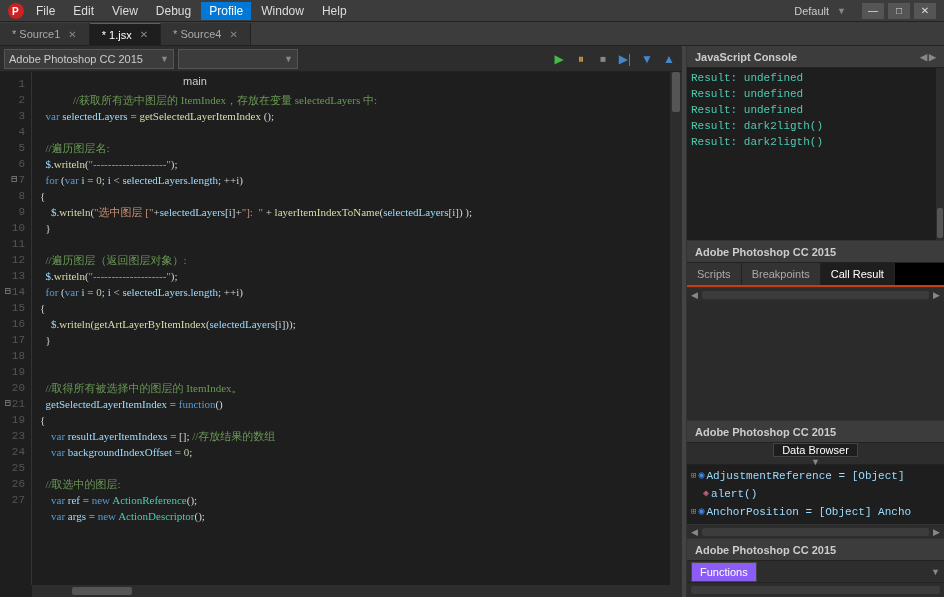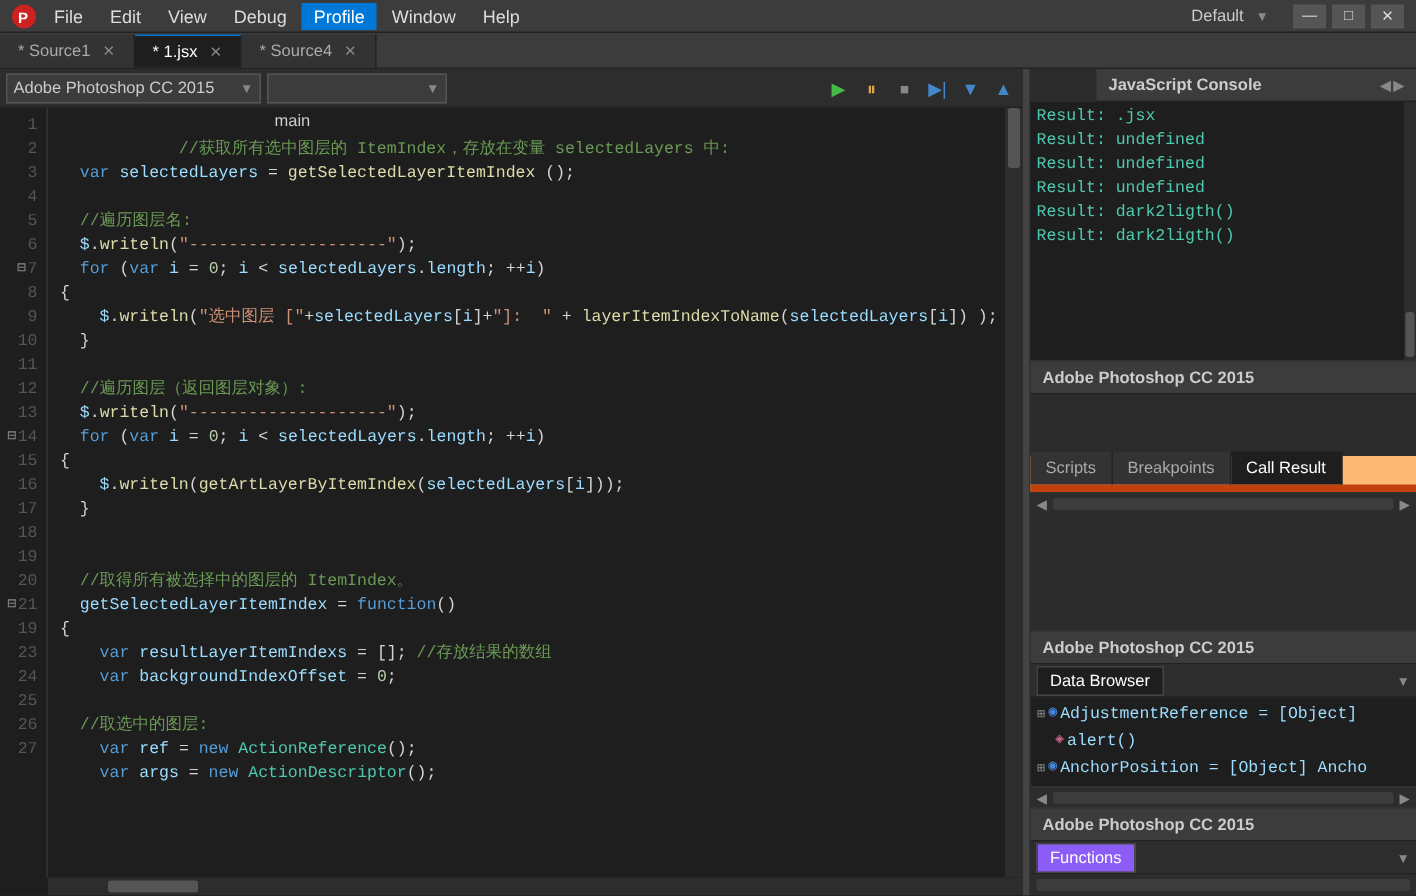--- a/index.html
+++ b/index.html
@@ -34,30 +34,30 @@
     .toolbar-dropdown.medium { width: 120px; }
     .debug-btn { width: 18px; height: 18px; display: flex; align-items: center; justify-content: center; cursor: pointer; font-size: 12px; }
     .debug-green { color: #44bb44; }
     .debug-yellow { color: #ddaa44; }
     .debug-gray { color: #888; }
     .debug-blue { color: #4488cc; }
     
     
     #code-area { flex: 1; display: flex; overflow: hidden; position: relative; }
     #line-numbers { width: 32px; background: #1e1e1e; padding: 4px 0; text-align: right; color: #555; font-size: 11px; font-family: 'Courier New', monospace; line-height: 16px; padding-right: 6px; border-right: 1px solid #333; overflow: hidden; flex-shrink: 0; }
-    #code-content { flex: 1; overflow: auto; padding: 4px 8px; font-family: Liberation Mono, monospace; font-size: 11px; line-height: 16px; white-space: pre; color: #d4d4d4; }
+    #code-content { flex: 1; overflow: auto; padding: 4px 8px; font-family: Liberation Serif, serif; font-size: 11px; line-height: 16px; white-space: pre; color: #d4d4d4; }
     #scrollbar-v { width: 12px; background: #2d2d2d; }
     #scrollbar-h { height: 12px; background: #2d2d2d; position: absolute; bottom: 0; left: 32px; right: 12px; }
     
     
     #right-panel { width: 258px; display: flex; flex-direction: column; background: #2b2b2b; border-left: 1px solid #333; }
     
     
     #js-console { flex: 0 0 195px; display: flex; flex-direction: column; border-bottom: 1px solid #333; }
-    #js-console-header { height: 22px; background: #3c3c3c; display: flex; align-items: center; justify-content: space-between; padding: 0 8px; border-bottom: 1px solid #222; margin-left: 44px; }
+    #js-console-header { height: 22px; background: #3c3c3c; display: flex; align-items: center; justify-content: space-between; padding: 0 8px; border-bottom: 1px solid #222; }
     #js-console-header span { font-size: 11px; color: #ccc; font-weight: bold; }
     #js-console-content { flex: 1; overflow-y: auto; padding: 2px 4px; background: #1e1e1e; font-family: 'Courier New', monospace; font-size: 11px; line-height: 16px; }
     .console-line { color: #4ec9b0; }
     .ps-tab { height: 22px; padding: 0 10px; font-size: 11px; color: #aaa; background: #333; border-right: 1px solid #222; display: flex; align-items: center; cursor: pointer; }
     .ps-tab.active { background: #1e1e1e; color: #fff; }
     .no-stack { color: #888; padding: 4px; }
     .data-browser-tab { height: 20px; padding: 0 8px; font-size: 11px; color: #aaa; background: #333; display: flex; align-items: center; cursor: pointer; border: 1px solid #444; }
     .data-browser-tab.active { background: #1e1e1e; color: #fff; }
     #data-browser-content { flex: 1; background: #1e1e1e; overflow-y: auto; padding: 2px 4px; font-family: 'Courier New', monospace; font-size: 11px; line-height: 17px; }
     .data-row { display: flex; align-items: center; gap: 2px; white-space: nowrap; overflow: hidden; }
@@ -230,55 +230,54 @@
 
       <div id="js-console" style="position: relative;">
         <div id="js-console-header">
           <span>JavaScript Console</span>
           <div style="display:flex;gap:2px">
             <span style="font-size:9px;color:#888;cursor:pointer">◀</span>
             <span style="font-size:9px;color:#888;cursor:pointer">▶</span>
           </div>
         </div>
         <div id="js-console-content">
-          <div class="console-line">Result: .jsx</div>
           <div class="console-line">Result: undefined</div>
           <div class="console-line">Result: undefined</div>
           <div class="console-line">Result: undefined</div>
           <div class="console-line">Result: dark2ligth()</div>
           <div class="console-line">Result: dark2ligth()</div>
         </div>
 
         <div style="width:8px;background:#2d2d2d;position:absolute;right:0;top:22px;height:172px;">
           <div style="width:6px;height:30px;background:#555;margin:0 1px;border-radius:2px;margin-top:140px;"></div>
         </div>
       </div>
 
       <div style="border-bottom:1px solid #333;display:flex;flex-direction:column;height:180px;">
         <div style="height:22px;background:#3c3c3c;display:flex;align-items:center;padding:0 8px;border-bottom:1px solid #222;">
           <span style="font-size:11px;color:#ccc;font-weight:bold;">Adobe Photoshop CC 2015</span>
         </div>
-        <div style="height:24px;background:#fdba74;display:flex;align-items:flex-end;border-bottom:5px solid #c2410c;margin-top:41px;">
+        <div style="height:24px;background:#000000;display:flex;align-items:flex-end;border-bottom:2px solid #c2410c;">
           <div class="ps-tab">Scripts</div>
           <div class="ps-tab">Breakpoints</div>
           <div class="ps-tab active">Call Result</div>
         </div>
 
         <div style="display:flex;align-items:center;justify-content:space-between;background:#2d2d2d;border-top:1px solid #333;height:14px;padding:0 4px;">
           <span style="font-size:9px;color:#888">◀</span>
           <div style="flex:1;height:8px;background:#3c3c3c;margin:0 4px;border-radius:2px;"></div>
           <span style="font-size:9px;color:#888">▶</span>
         </div>
       </div>
 
       <div style="border-bottom:1px solid #333;display:flex;flex-direction:column;flex:1;min-height:0;">
         <div style="height:22px;background:#3c3c3c;display:flex;align-items:center;padding:0 8px;border-bottom:1px solid #222;">
           <span style="font-size:11px;color:#ccc;font-weight:bold;">Adobe Photoshop CC 2015</span>
         </div>
-        <div style="height:22px;background:#2d2d2d;display:flex;align-items:center;padding:0 4px;border-bottom:1px solid #222;">
+        <div style="height:22px;background:#2d2d2d;display:flex;align-items:center;padding:0 4px;border-bottom:1px solid #222;flex-direction:column;">
           <div class="data-browser-tab active">Data Browser</div>
           <div style="flex:1;"></div>
           <span style="font-size:9px;color:#888">▼</span>
         </div>
         <div id="data-browser-content" style="flex:1;background:#1e1e1e;overflow-y:auto;padding:2px 4px;font-family:'Courier New',monospace;font-size:11px;line-height:18px;">
           <div class="data-row">
             <span class="expand-icon">⊞</span>
             <span style="color:#4488dd;font-size:10px;">◉</span>
             <span class="data-key">AdjustmentReference = [Object]</span>
           </div>

